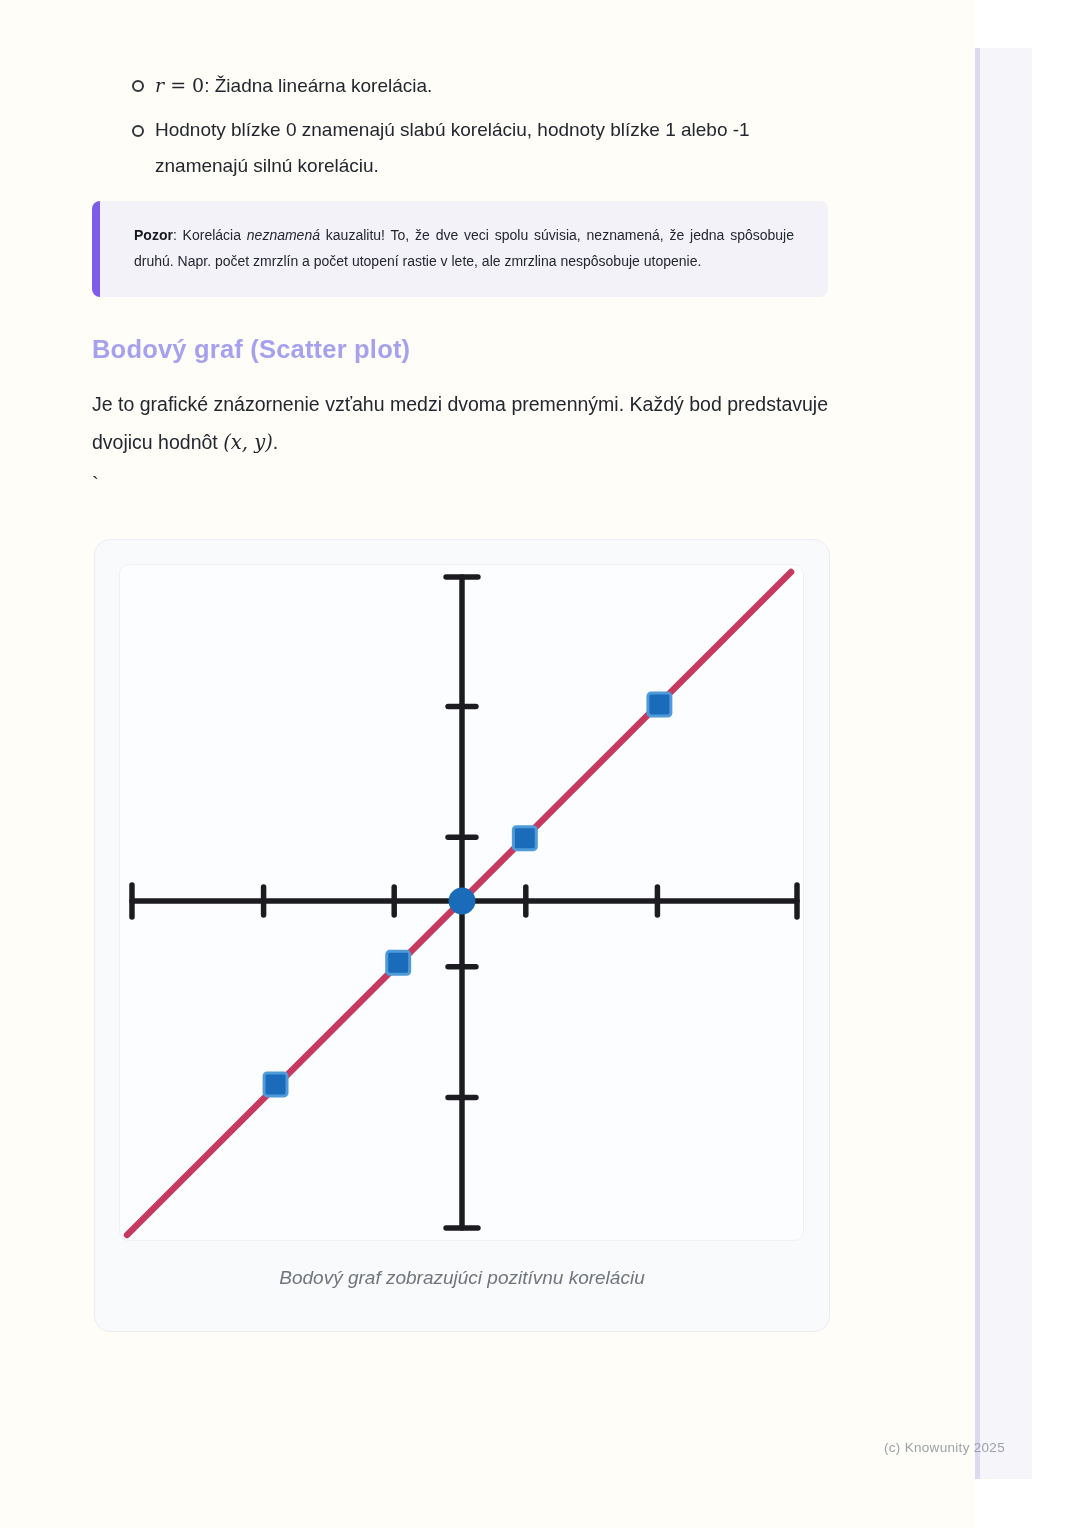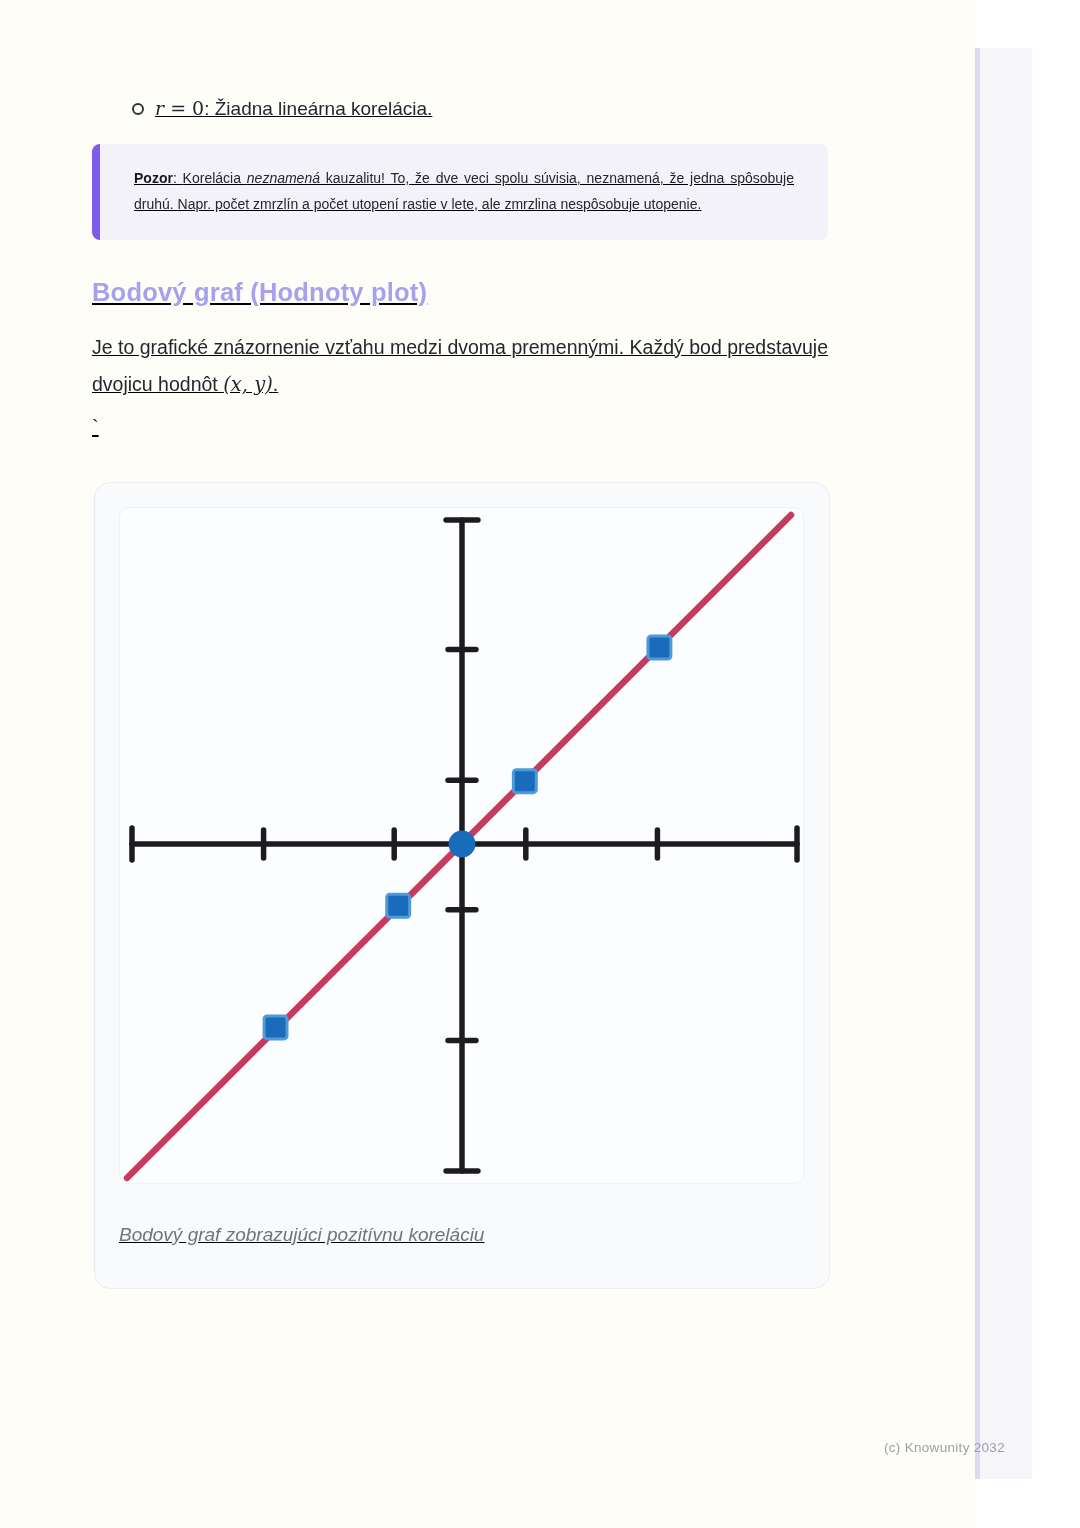--- a/index.html
+++ b/index.html
@@ -5,21 +5,21 @@
   html,body{margin:0;padding:0;}
   body{
     width:1080px;height:1528px;position:relative;overflow:hidden;
     background:#ffffff;
     font-family:"Liberation Sans",sans-serif;
   }
   .page{
     position:absolute;left:0;top:0;width:975px;height:1528px;
     background:var(--page-bg);
   }
-  .content{padding:90px 0 0 92px;width:736px;text-decoration:underline;}
+  .content{padding:67px 0 0 92px;width:736px;}
 
   
   .bullet-list{margin:0;padding:0;list-style:none;color:var(--text);}
   .bullet-list li{position:relative;padding-left:63px;font-size:19px;line-height:1.9;}
   .bullet-list li + li{margin-top:8px;}
   .marker{
     position:absolute;left:40px;top:13px;width:8px;height:8px;
     border:2px solid #30343c;border-radius:50%;
   }
   .math{font-family:"DejaVu Serif",serif;}
@@ -47,21 +47,21 @@
     background:var(--card-bg);border:1px solid var(--card-border);
     border-radius:16px;padding:24px 24px 0;
   }
   .plot{
     width:685px;height:677px;background:var(--plot-bg);
     border:1px solid #f0f0f6;border-radius:10px;box-sizing:border-box;
     overflow:hidden;
   }
   .plot svg{display:block;width:100%;height:100%;}
   figcaption{
-    margin:40px 0 0;padding-bottom:42px;
+    margin:26px 0 0;padding-bottom:42px;text-align:center;
     font-style:italic;font-size:19px;color:var(--caption-gray);
   }
 
   
   .side-panel{
     position:absolute;left:975px;top:48px;width:57px;height:1431px;
     background:var(--side-panel-bg);
     border-left:5px solid var(--side-panel-edge);box-sizing:border-box;
   }
   .footer{
@@ -73,27 +73,31 @@
 <body>
 
 <div class="page">
   <div class="content">
 
     <ul class="bullet-list">
       <li>
         <span class="marker"></span>
         <span><span class="math it">r</span><span class="math"> = 0</span><span>: Žiadna lineárna korelácia.</span></span>
       </li>
+      <li>
+        <span class="marker"></span>
+        <span>Hodnoty blízke 0 znamenajú slabú koreláciu, hodnoty blízke 1 alebo -1 znamenajú silnú koreláciu.</span>
+      </li>
     </ul>
 
     <div class="callout">
       <p><strong>Pozor</strong><span>: </span><span>Korelácia </span><em>neznamená</em><span> kauzalitu! To, že dve veci spolu súvisia, neznamená, že jedna spôsobuje druhú. Napr. počet zmrzlín a počet utopení rastie v lete, ale zmrzlina nespôsobuje utopenie.</span></p>
     </div>
 
-    <h2>Bodový graf (Hodnoty plot)</h2>
+    <h2>Bodový graf (Scatter plot)</h2>
 
     <p class="para"><span>Je to grafické znázornenie vzťahu medzi dvoma premennými. Každý bod predstavuje dvojicu hodnôt </span><span class="math it">(x, y)</span><span>.</span></p>
 
     <div class="stray">`</div>
 
     <figure class="chart-card">
       <div class="plot" id="plot">
           <svg viewBox="0 0 685 677">
             <line x1="12" y1="337" x2="679" y2="337" stroke="#1c1c20" stroke-width="5.5" stroke-linecap="round"></line>
             <line x1="12" y1="321" x2="12" y2="353" stroke="#1c1c20" stroke-width="5.5" stroke-linecap="round"></line>
@@ -117,13 +121,13 @@
             <circle cx="343" cy="337" r="13.5" fill="#1a6cba"></circle>
           </svg>
         </div>
       <figcaption>Bodový graf zobrazujúci pozitívnu koreláciu</figcaption>
     </figure>
 
   </div>
 </div>
 
 <div class="side-panel"></div>
-<div class="footer">(c) Knowunity 2032</div>
+<div class="footer">(c) Knowunity 2025</div>
 
 </body></html>

